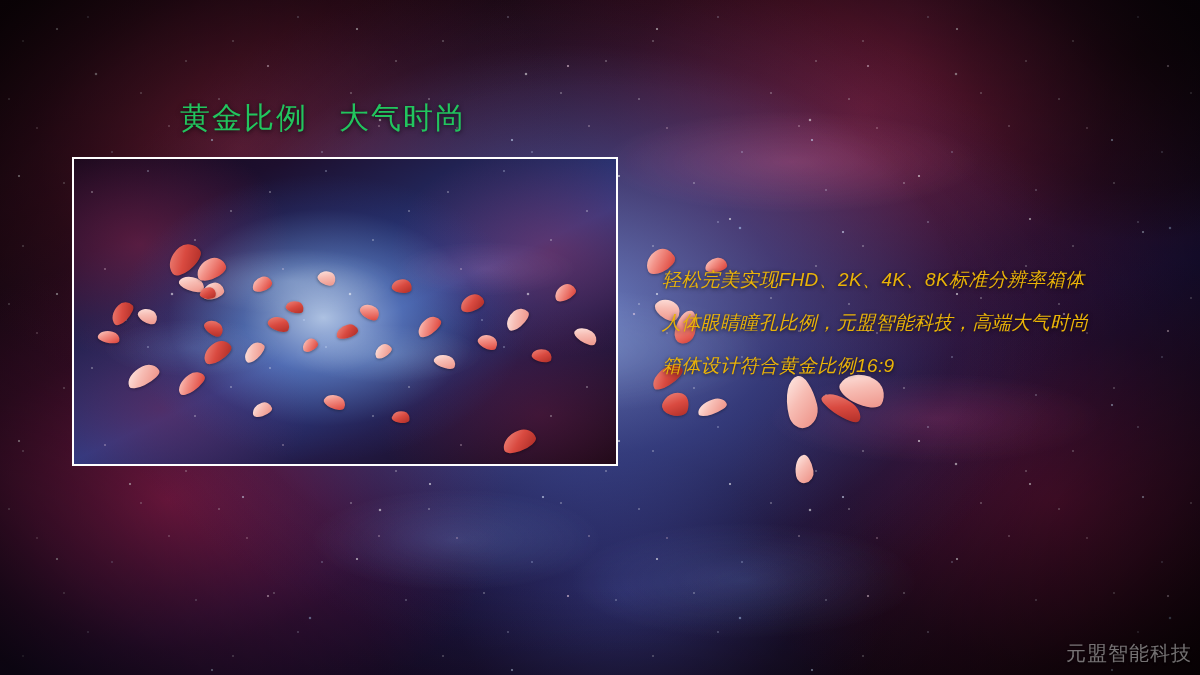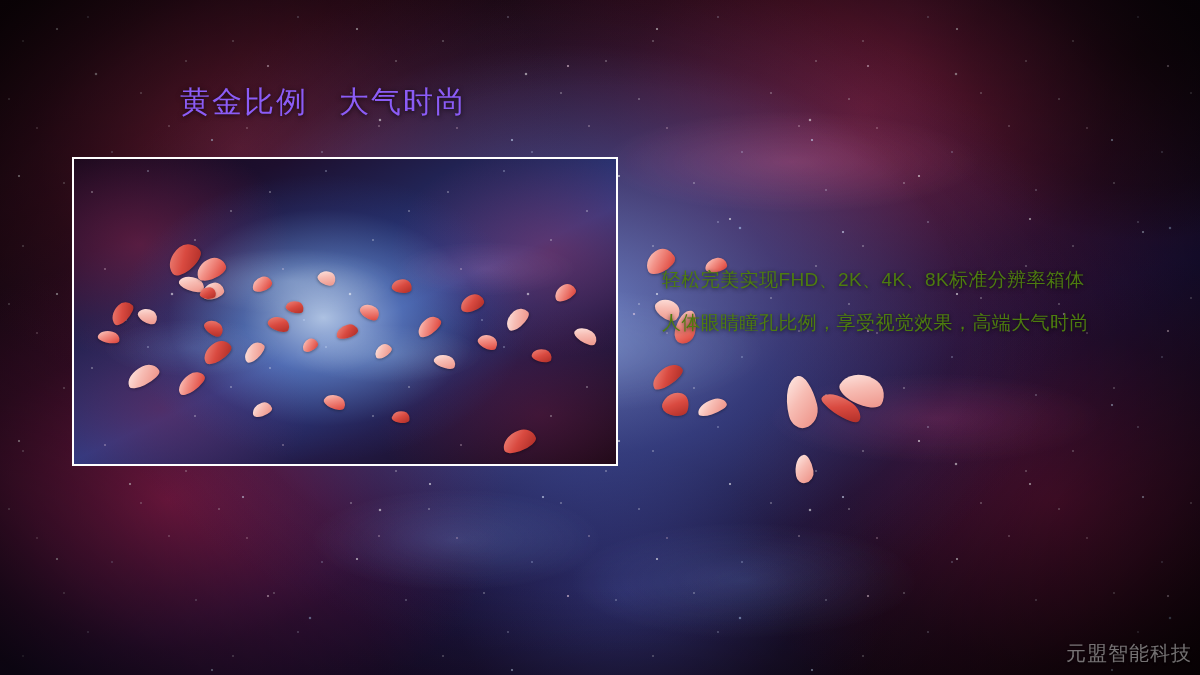--- a/index.html
+++ b/index.html
@@ -156,41 +156,42 @@
       radial-gradient(1px 1px at 157px 52px, #fff, transparent),
       radial-gradient(1.7px 1.7px at 98px 135px, #ffffff, transparent),
       radial-gradient(1px 1px at 52px 161px, #d6e6ff, transparent);
     background-size: 178px 176px;
   }
 
   
   #title {
     position: absolute;
     left: 180px;
-    top: 84px;
+    top: 100px;
     font-size: 30px;
     line-height: 1.2;
-    color: #8b5cf6;
+    color: #22c55e;
     letter-spacing: 2px;
     white-space: pre;
     text-shadow: 0 1px 5px rgba(0,0,0,0.75);
   }
   #body-text {
     position: absolute;
     left: 662px;
     top: 258px;
     width: 500px;
   }
   .body-line {
-    color: #4d7c0f;
+    color: #eab308;
     font-size: 19px;
     line-height: 43px;
     letter-spacing: 0.4px;
     white-space: nowrap;
     text-shadow: 0 1px 4px rgba(0,0,0,0.72);
+    font-style: italic;
   }
   #watermark {
     position: absolute;
     right: 8px;
     bottom: 8px;
     font-size: 20px;
     letter-spacing: 1px;
     color: rgba(205,205,205,0.55);
     text-shadow: 0 1px 2px rgba(0,0,0,0.6);
   }
@@ -258,18 +259,19 @@
     <div class="petal deep" style="left:428px; top:272px; width:34px; height:20px; transform:rotate(-20deg);"></div>
     <div class="petal" style="left:250px; top:236px; width:22px; height:14px; transform:rotate(26deg);"></div>
     <div class="petal pale" style="left:178px; top:244px; width:20px; height:13px; transform:rotate(-18deg);"></div>
     <div class="petal deep" style="left:318px; top:252px; width:18px; height:12px; transform:rotate(12deg);"></div>
   </div>
 
   <div id="title">黄金比例   大气时尚</div>
 
   <div id="body-text">
     <div class="body-line">轻松完美实现FHD、2K、4K、8K标准分辨率箱体</div>
-    <div class="body-line">人体眼睛瞳孔比例，享受视觉效果，高端大气时尚</div>
+    <div class="body-line">人体眼睛瞳孔比例，元盟智能科技，高端大气时尚</div>
+    <div class="body-line">箱体设计符合黄金比例16:9</div>
   </div>
 
   <div id="watermark">元盟智能科技</div>
 
 </div>
 
 </body></html>

